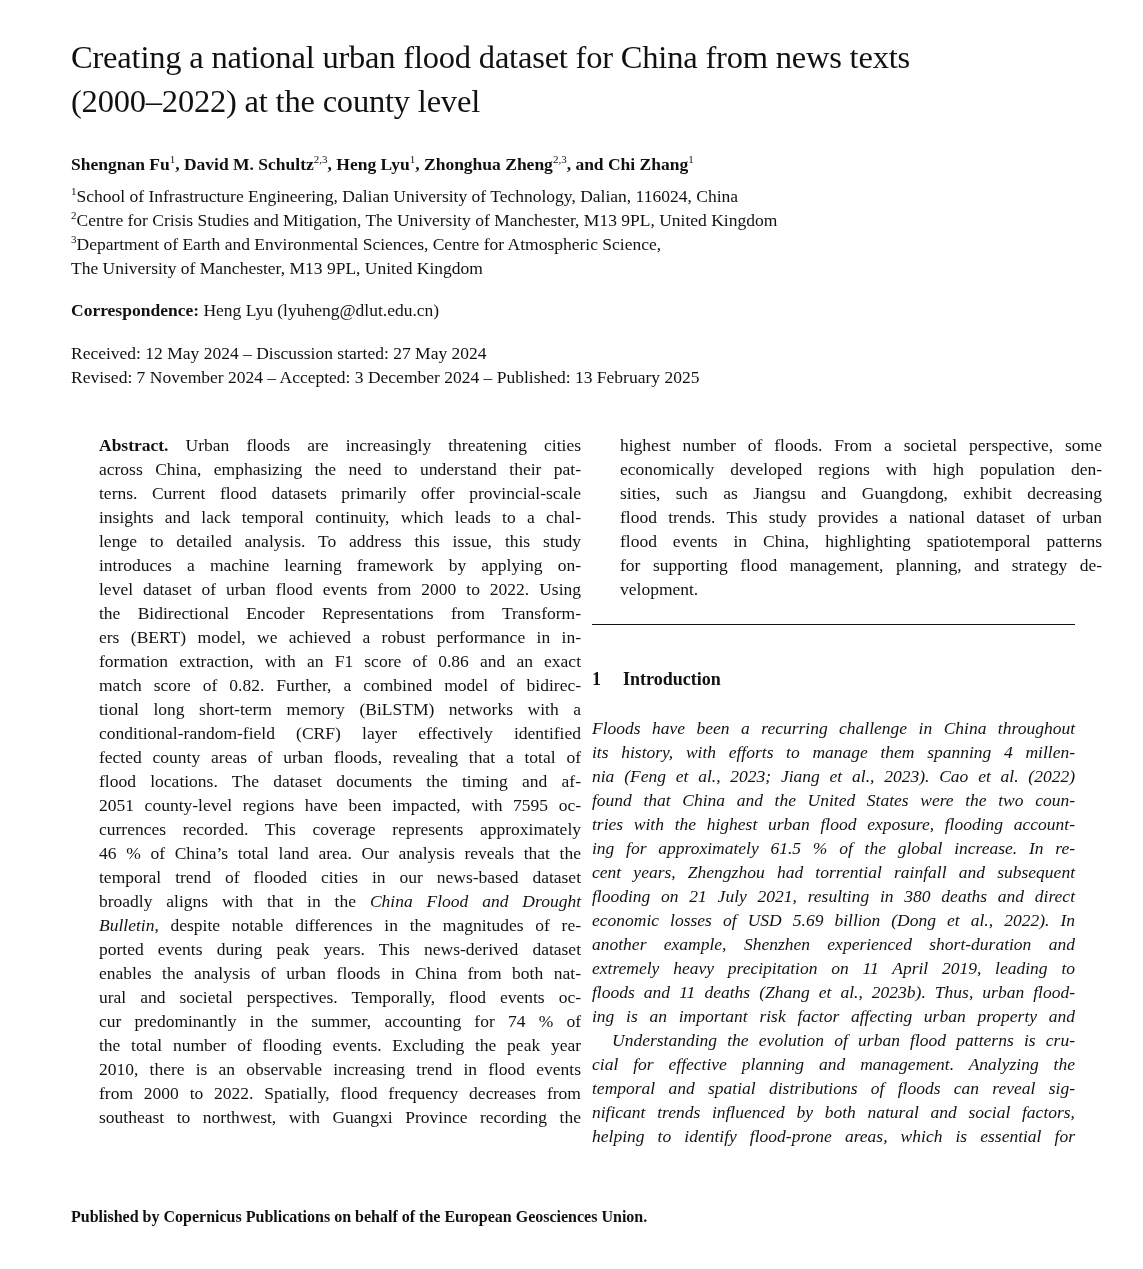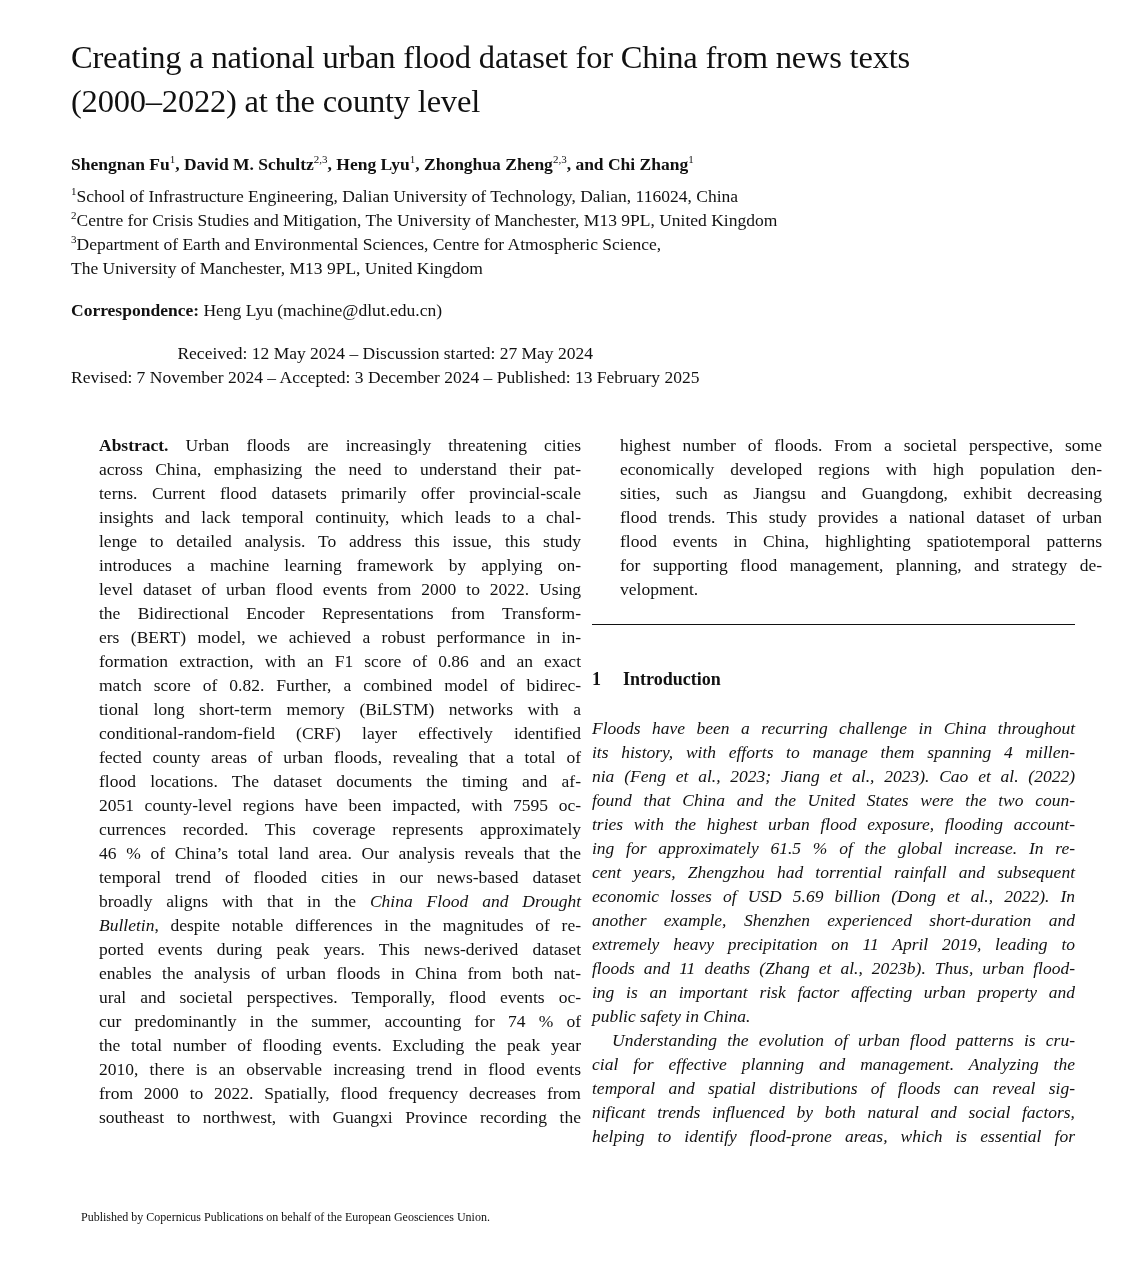--- a/index.html
+++ b/index.html
@@ -20,21 +20,21 @@
     .authors sup { font-weight: normal; }
     .affils {
       position: absolute; left: 71px; top: 184px; font-size: 17.5px; line-height: 24px;
     }
     .affils .line { display: block; white-space: nowrap; }
     .corr {
       position: absolute; left: 71px; top: 298px; font-size: 17.5px; line-height: 24px; white-space: nowrap;
     }
     .corr b { font-weight: bold; }
     .dates {
-      position: absolute; left: 71px; top: 341px; font-size: 17.5px; line-height: 24px; text-align: center;
+      position: absolute; left: 71px; top: 341px; font-size: 17.5px; line-height: 24px;
     }
     .dates .line { display: block; white-space: nowrap; }
     .col {
       position: absolute; width: 482px; font-size: 17.5px; line-height: 24px; margin-left: 28px;
     }
     .col-left { left: 71px; top: 433px; }
     .col-right { left: 592px; top: 433px; }
     .jl { display: block; text-align: justify; text-align-last: justify; white-space: nowrap; height: 24px; }
     .jl.last { text-align-last: left; }
     .jl.indent { padding-left: 20px; }
@@ -43,21 +43,21 @@
     .rule {
       position: absolute; left: 592px; top: 624px; width: 483px; height: 0;
       border-top: 1.3px solid #111111;
     }
     .section-head {
       position: absolute; left: 592px; top: 667px; font-weight: bold; font-size: 18px; line-height: 24px; white-space: nowrap;
     }
     .section-head .num { display: inline-block; width: 31px; }
     .intro { position: absolute; left: 592px; top: 716px; width: 483px; font-size: 17.5px; line-height: 24px; font-style: italic; }
     .footer {
-      position: absolute; left: 81px; top: 1205px; font-weight: normal; font-size: 12px; line-height: 24px; white-space: nowrap;
+      position: absolute; left: 71px; top: 1205px; font-weight: bold; font-size: 16px; line-height: 24px; white-space: nowrap;
     }
   </style>
 </head>
 <body>
 
 <div class="title">
   <span class="line">Creating a national urban flood dataset for China from news texts</span>
   <span class="line">(2000–2022) at the county level</span>
 </div>
 
@@ -65,21 +65,21 @@
   <span>Shengnan Fu</span><sup>1</sup><span>, </span><span>David M. Schultz</span><sup>2,3</sup><span>, </span><span>Heng Lyu</span><sup>1</sup><span>, </span><span>Zhonghua Zheng</span><sup>2,3</sup><span>, and </span><span>Chi Zhang</span><sup>1</sup>
 </div>
 
 <div class="affils">
   <span class="line"><sup>1</sup><span>School of Infrastructure Engineering, Dalian University of Technology, Dalian, 116024, China</span></span>
   <span class="line"><sup>2</sup><span>Centre for Crisis Studies and Mitigation, The University of Manchester, M13 9PL, United Kingdom</span></span>
   <span class="line"><sup>3</sup><span>Department of Earth and Environmental Sciences, Centre for Atmospheric Science,</span></span>
   <span class="line"><span>The University of Manchester, M13 9PL, United Kingdom</span></span>
 </div>
 
-<div class="corr"><b>Correspondence:</b><span> Heng Lyu (machine@dlut.edu.cn)</span></div>
+<div class="corr"><b>Correspondence:</b><span> Heng Lyu (lyuheng@dlut.edu.cn)</span></div>
 
 <div class="dates">
   <span class="line">Received: 12 May 2024 – Discussion started: 27 May 2024</span>
   <span class="line">Revised: 7 November 2024 – Accepted: 3 December 2024 – Published: 13 February 2025</span>
 </div>
 
 <div class="col col-left">
   <span class="jl"><span class="abstract-label">Abstract.</span><span> Urban floods are increasingly threatening cities</span></span>
   <span class="jl">across China, emphasizing the need to understand their pat-</span>
   <span class="jl">terns. Current flood datasets primarily offer provincial-scale</span>
@@ -126,26 +126,26 @@
 <div class="section-head"><span class="num">1</span><span>Introduction</span></div>
 
 <div class="intro">
   <span class="jl">Floods have been a recurring challenge in China throughout</span>
   <span class="jl">its history, with efforts to manage them spanning 4 millen-</span>
   <span class="jl">nia (Feng et al., 2023; Jiang et al., 2023). Cao et al. (2022)</span>
   <span class="jl">found that China and the United States were the two coun-</span>
   <span class="jl">tries with the highest urban flood exposure, flooding account-</span>
   <span class="jl">ing for approximately 61.5 % of the global increase. In re-</span>
   <span class="jl">cent years, Zhengzhou had torrential rainfall and subsequent</span>
+  <span class="jl">flooding on 21 July 2021, resulting in 380 deaths and direct</span>
   <span class="jl">economic losses of USD 5.69 billion (Dong et al., 2022). In</span>
   <span class="jl">another example, Shenzhen experienced short-duration and</span>
   <span class="jl">extremely heavy precipitation on 11 April 2019, leading to</span>
   <span class="jl">floods and 11 deaths (Zhang et al., 2023b). Thus, urban flood-</span>
   <span class="jl">ing is an important risk factor affecting urban property and</span>
-  <span class="jl last">public safety in China.</span>
   <span class="jl indent">Understanding the evolution of urban flood patterns is cru-</span>
   <span class="jl">cial for effective planning and management. Analyzing the</span>
   <span class="jl">temporal and spatial distributions of floods can reveal sig-</span>
   <span class="jl">nificant trends influenced by both natural and social factors,</span>
   <span class="jl">helping to identify flood-prone areas, which is essential for</span>
 </div>
 
 <div class="footer">Published by Copernicus Publications on behalf of the European Geosciences Union.</div>
 
 </body></html>

